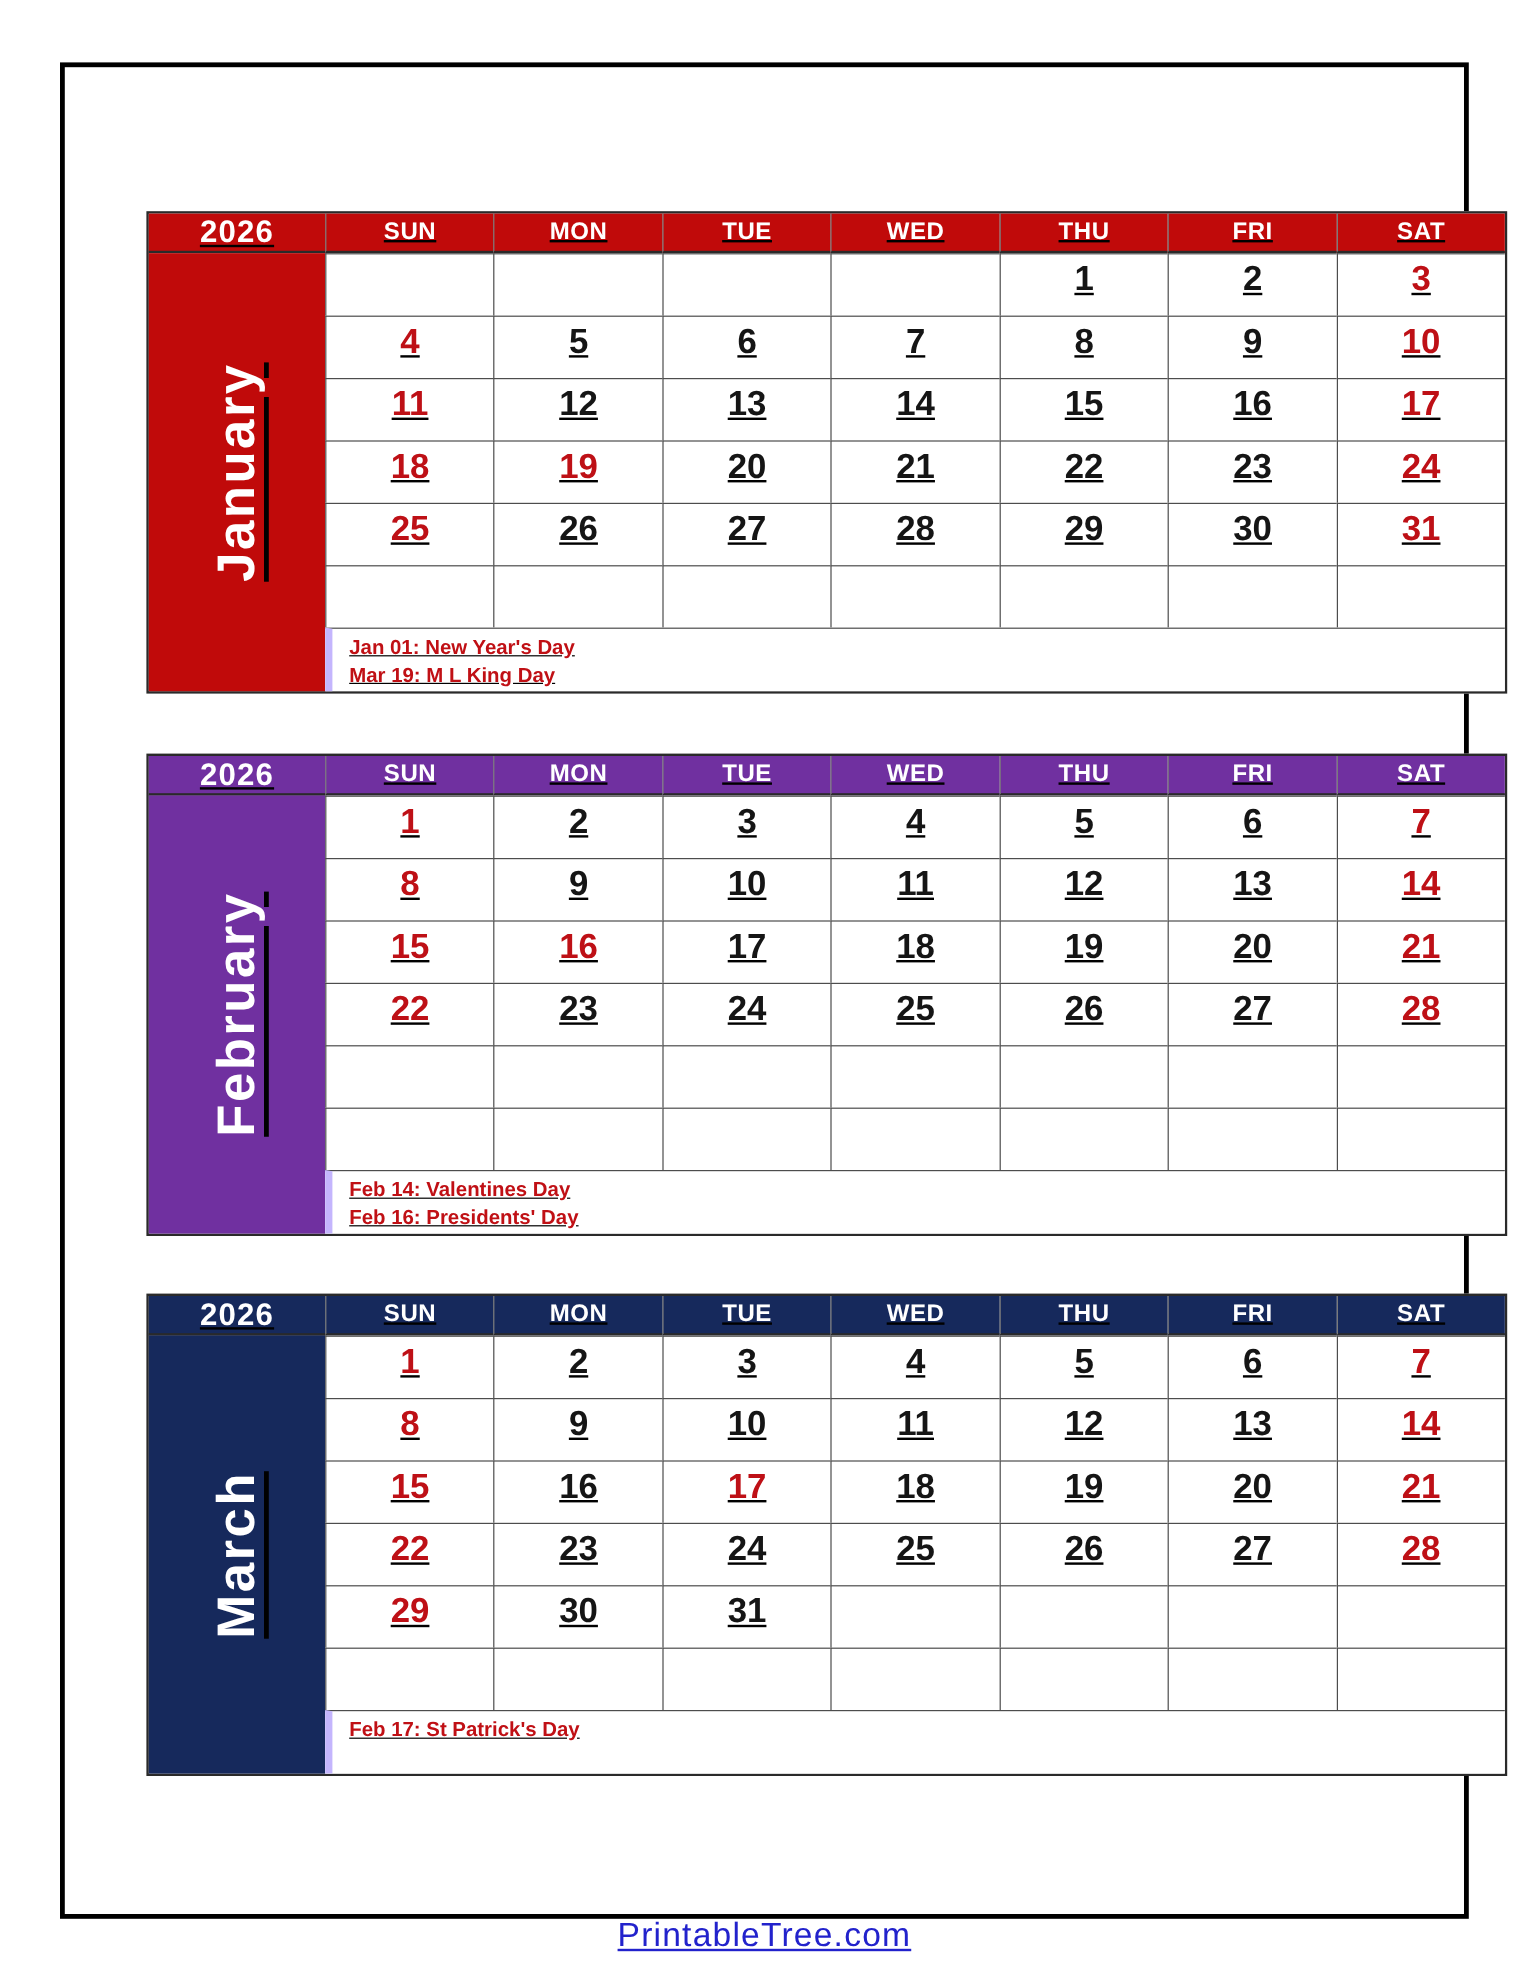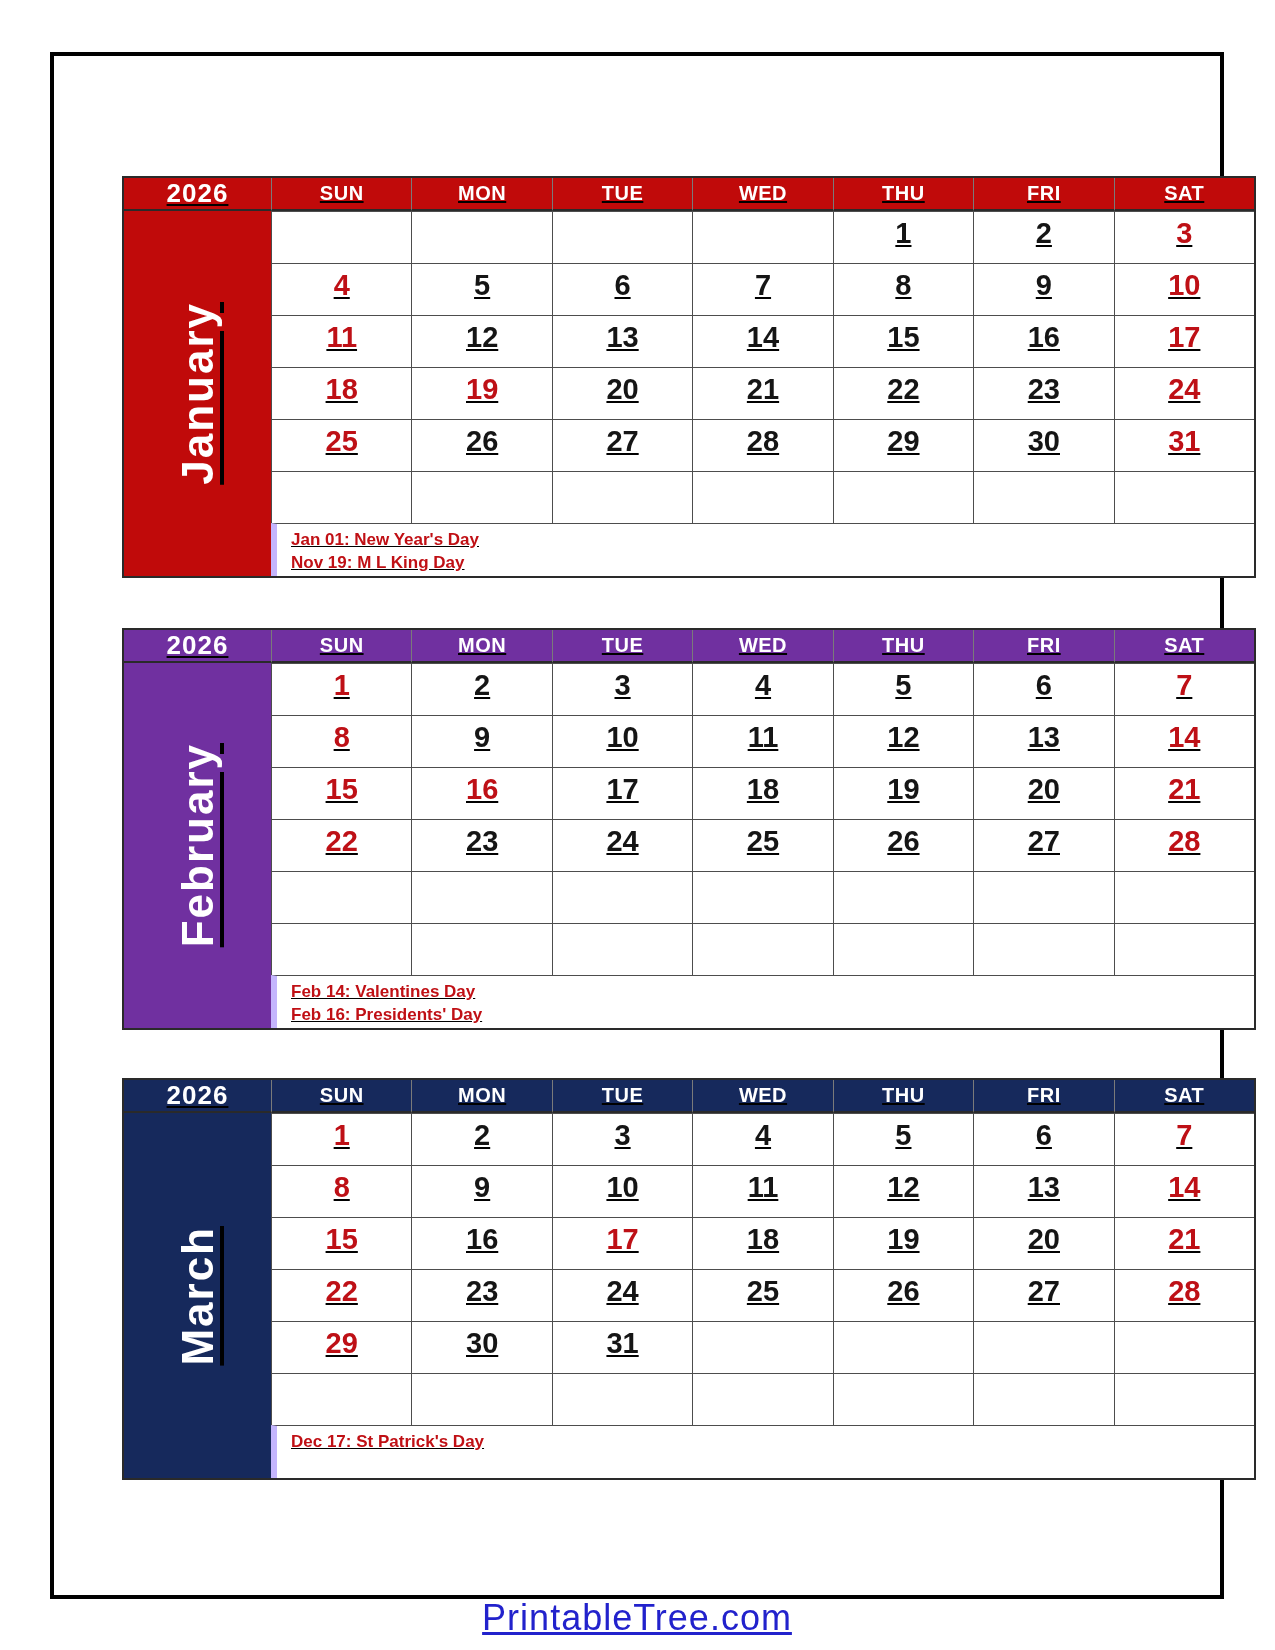--- a/index.html
+++ b/index.html
@@ -44,21 +44,21 @@
     font-weight:700;font-size:29px;color:#151515;background:#fff;box-sizing:border-box;
   }
   .dc.red{color:var(--weekend-red);}
   .holiday{
     grid-column:2/-1;border-left:6px solid #c4b5fd;border-top:1px solid #4d4d4d;
     padding:5px 0 0 14px;box-sizing:border-box;background:#fff;
   }
   .holiday-line{font-weight:700;font-size:17px;line-height:1.35;color:var(--holiday-red);}
   .footer{position:absolute;left:0;top:1541px;width:100%;text-align:center;}
   .footer-link{
-    color:var(--footer-blue);text-decoration:underline;font-size:36px;
+    color:var(--footer-blue);text-decoration:underline;font-size:28px;
     letter-spacing:1px;cursor:pointer;font-weight:400;margin-top:25px;
   }
 </style>
 </head>
 <body>
 
 <div class="frame">
   <div id="months">
       <div class="month m0" style="--accent: #C00A0A;">
         <div class="year-cell">2026</div>
@@ -109,21 +109,21 @@
         <div class="dc red">31</div>
         <div class="dc"></div>
         <div class="dc"></div>
         <div class="dc"></div>
         <div class="dc"></div>
         <div class="dc"></div>
         <div class="dc"></div>
         <div class="dc"></div>
         <div class="holiday">
           <div class="holiday-line">Jan 01: New Year's Day</div>
-          <div class="holiday-line">Nov 19: M L King Day</div>
+          <div class="holiday-line">Mar 19: M L King Day</div>
         </div>
       </div>
       <div class="month m1" style="--accent: #7030A0;">
         <div class="year-cell">2026</div>
         <div class="wd">SUN</div>
         <div class="wd">MON</div>
         <div class="wd">TUE</div>
         <div class="wd">WED</div>
         <div class="wd">THU</div>
         <div class="wd">FRI</div>
@@ -226,20 +226,20 @@
         <div class="dc"></div>
         <div class="dc"></div>
         <div class="dc"></div>
         <div class="dc"></div>
         <div class="dc"></div>
         <div class="dc"></div>
         <div class="dc"></div>
         <div class="dc"></div>
         <div class="dc"></div>
         <div class="holiday">
-          <div class="holiday-line">Dec 17: St Patrick's Day</div>
+          <div class="holiday-line">Feb 17: St Patrick's Day</div>
         </div>
       </div>
     </div>
   <div class="footer">
     <span class="footer-link">PrintableTree.com</span>
   </div>
 </div>
 
 </body></html>

